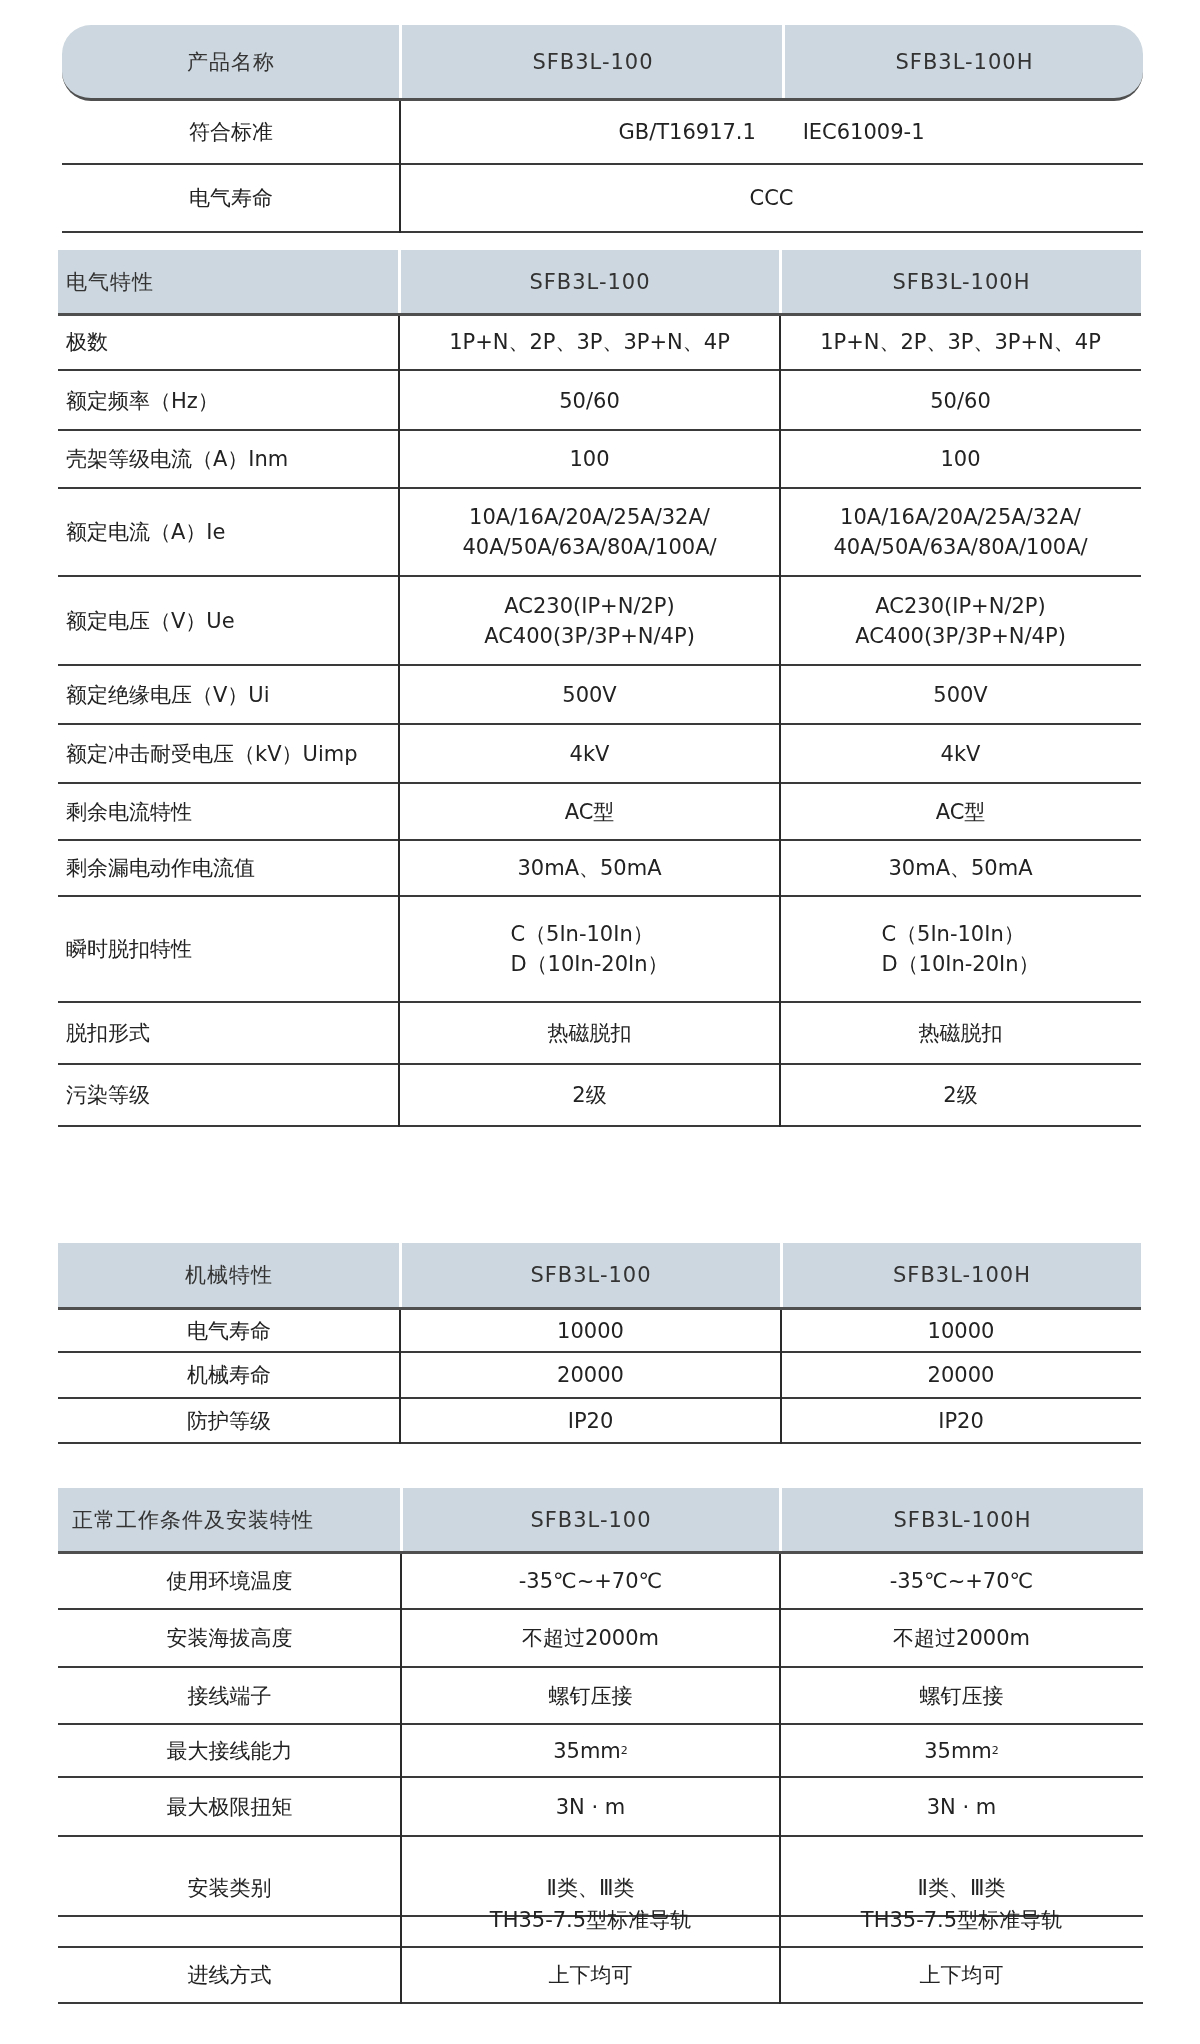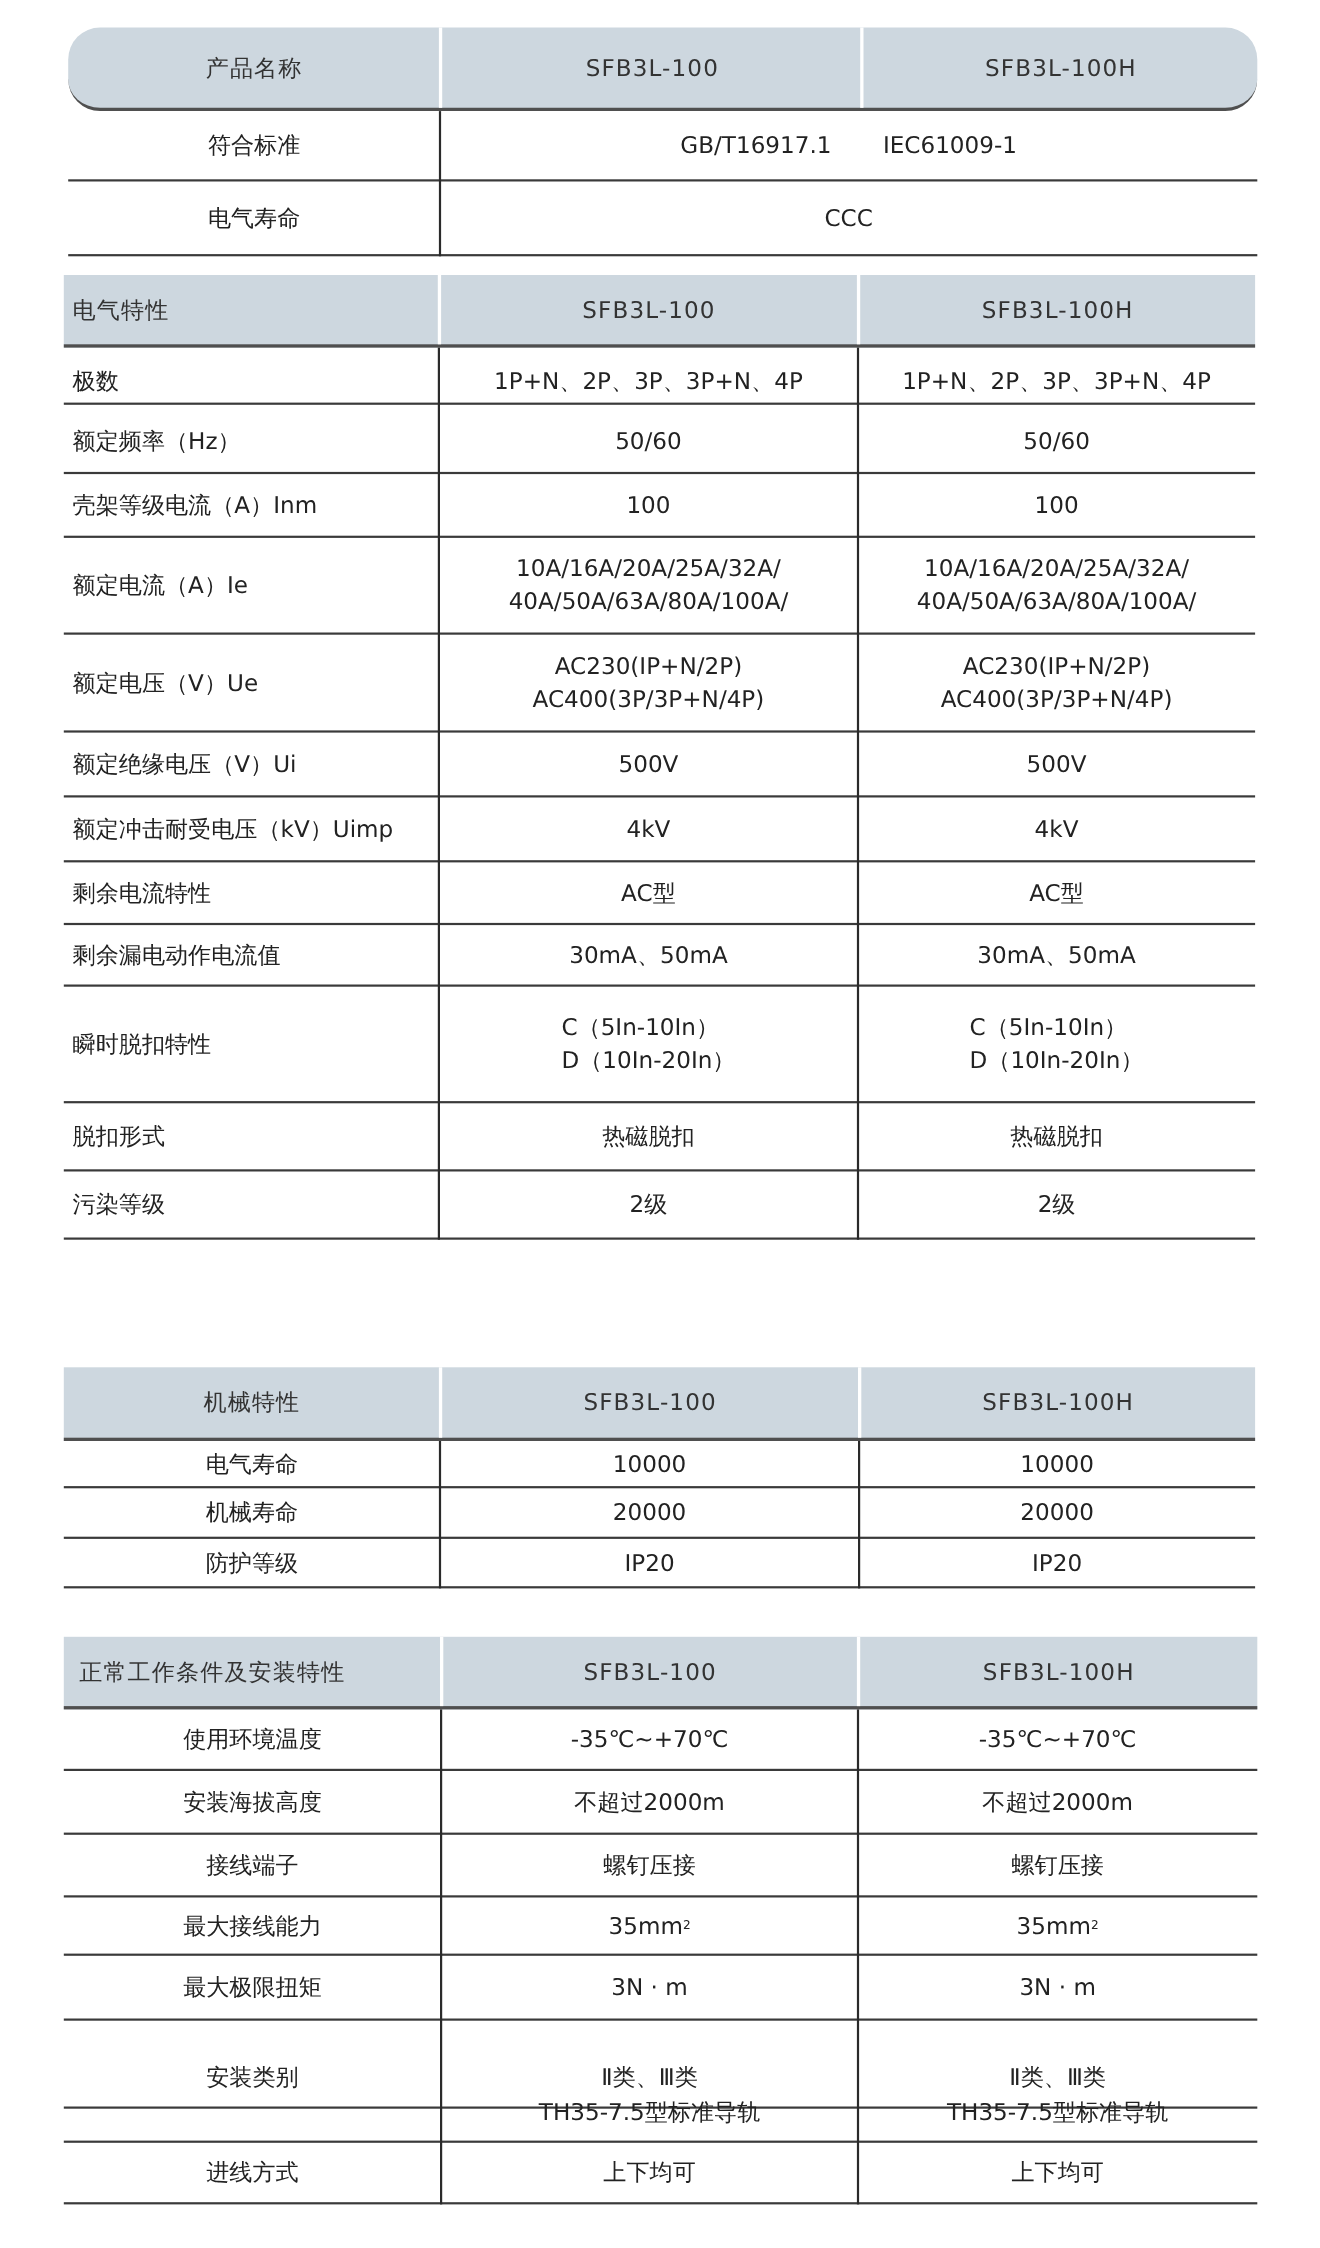--- a/index.html
+++ b/index.html
@@ -42,21 +42,21 @@
 
 <div class="tbl" style="left:58px; width:1083px; top:250px; height:877px;">
   <div class="row hdr" style="top:0; height:66px;">
     <div class="cell left" style="left:0; width:333px;">电气特性</div>
     <div class="sep" style="left:340px;"></div>
     <div class="cell" style="left:343px; width:378px;">SFB3L-100</div>
     <div class="sep" style="left:721px;"></div>
     <div class="cell" style="left:724px; width:359px;">SFB3L-100H</div>
   </div>
   <div id="t2rows">
-      <div class="row body-row" style="top: 78px; height: 40px;">
+      <div class="row body-row" style="top: 65px; height: 56px;">
         <div class="cell left" style="left: 0px; width: 341px;"><span class="">极数</span></div>
         <div class="cell" style="left: 341px; width: 381px;"><span class="">1P+N、2P、3P、3P+N、4P</span></div>
         <div class="cell" style="left: 722px; width: 361px;"><span class="">1P+N、2P、3P、3P+N、4P</span></div>
       </div>
       <div class="row body-row" style="top: 122px; height: 59px;">
         <div class="cell left" style="left: 0px; width: 341px;"><span class="">额定频率（Hz）</span></div>
         <div class="cell" style="left: 341px; width: 381px;"><span class="">50/60</span></div>
         <div class="cell" style="left: 722px; width: 361px;"><span class="">50/60</span></div>
       </div>
       <div class="row body-row" style="top: 181px; height: 58px;">

